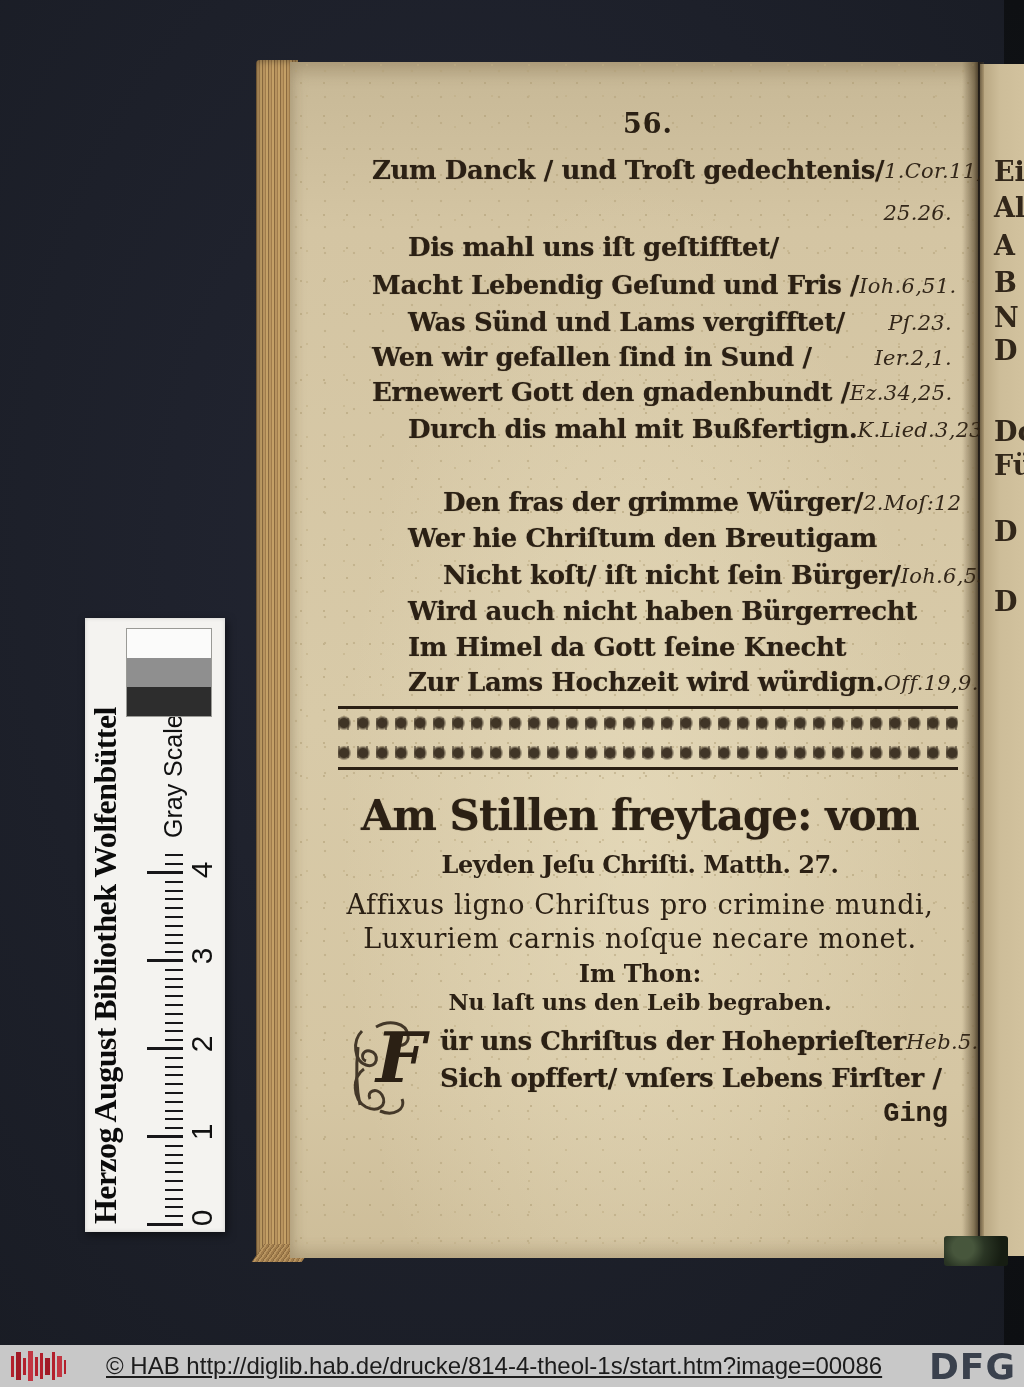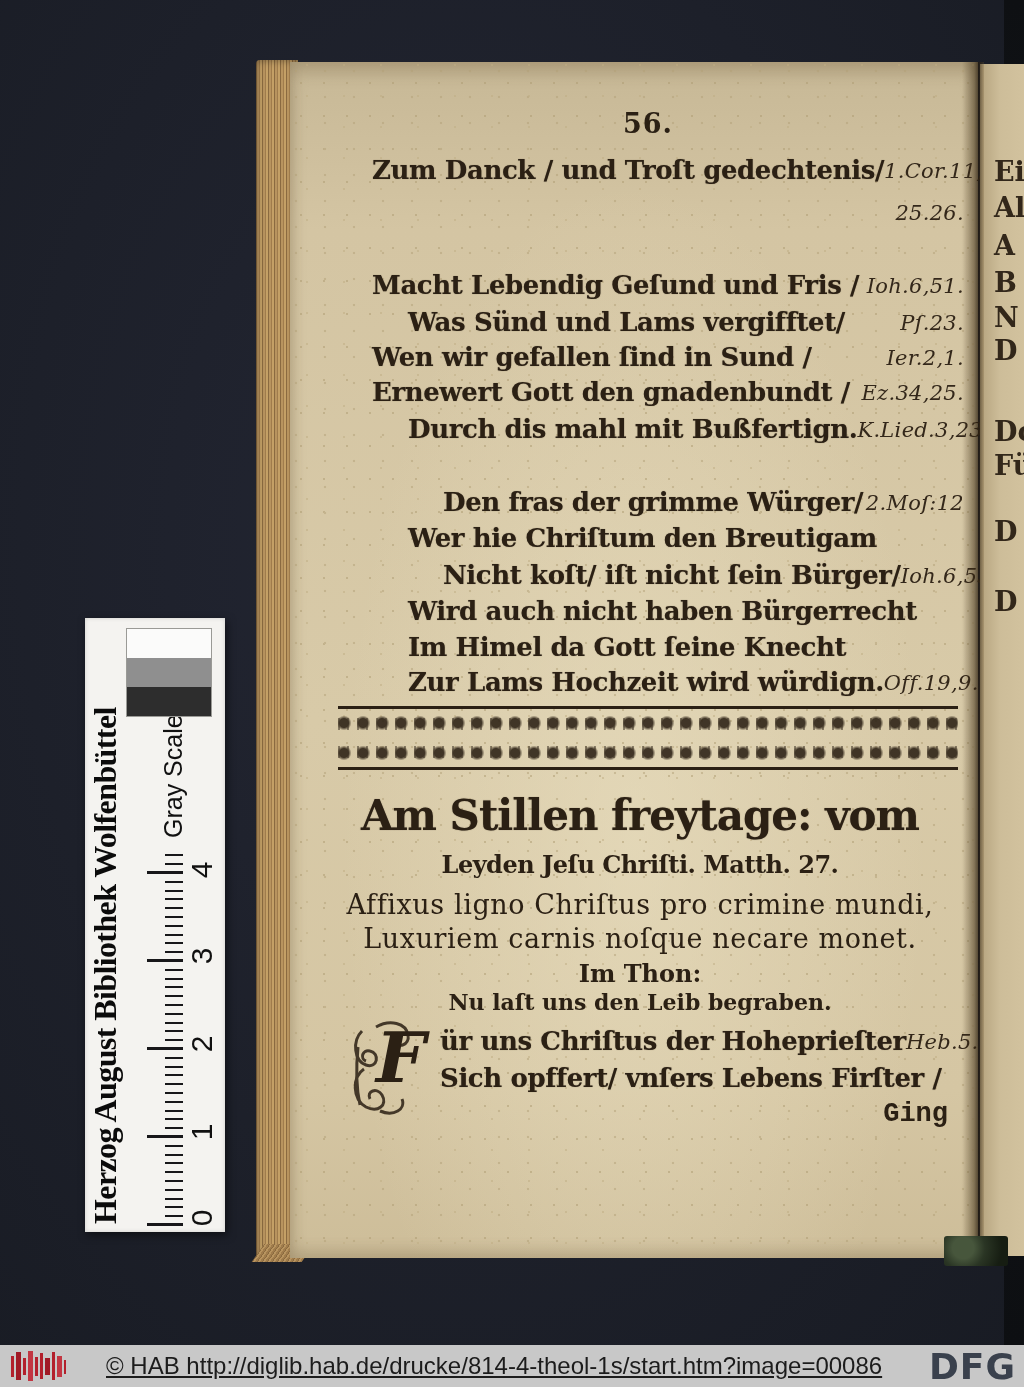--- a/index.html
+++ b/index.html
@@ -34,21 +34,21 @@
   .gutter{position:absolute;left:962px;top:62px;width:22px;height:1196px;z-index:4;
         background:linear-gradient(to right, rgba(60,44,20,0) 0%, rgba(60,44,20,.45) 55%, rgba(35,24,10,.65) 72%, rgba(120,95,55,.25) 100%);}
   .sliver{position:absolute;left:980px;top:64px;width:44px;height:1192px;z-index:3;overflow:hidden;
         background:linear-gradient(to right,#b5a37e,#cdbd99 45%,#d2c29e);}
   .sliver span{position:absolute;left:14px;font-weight:700;font-size:27px;color:#32271a;white-space:nowrap;}
   .green-corner{position:absolute;left:944px;top:1236px;width:64px;height:30px;z-index:5;border-radius:3px;
         background:radial-gradient(circle at 30% 40%, #47563c 0 22%, #2a3524 45%, #161d12 80%);}
   
   .pgnum{position:absolute;left:48px;width:620px;top:46px;text-align:center;
          font-size:27px;font-weight:700;letter-spacing:1px;}
-  .line{position:absolute;right:14px;height:36px;display:flex;align-items:flex-start;white-space:nowrap;}
+  .line{position:absolute;right:26px;height:36px;display:flex;align-items:flex-start;white-space:nowrap;}
   .i0{left:82px}.i1{left:118px}.i2{left:153px}
   .lt{font-weight:700;font-size:26px;letter-spacing:-0.4px;text-shadow:0 0 1px rgba(43,32,20,.45);}
   .lr{margin-left:auto;font-style:italic;font-size:21px;padding-top:4px;color:#33271a;letter-spacing:.3px;}
   
   .divider{position:absolute;left:48px;top:644px;width:620px;height:64px;
            border-top:3px solid #2b2014;border-bottom:3px solid #2b2014;padding:2px 0;box-sizing:border-box;}
   .orn-row{height:26px;opacity:.88;
            background-image:
              radial-gradient(circle at 6px 12px, #2b2014 4.5px, rgba(43,32,20,.5) 6px, transparent 7.5px),
              repeating-linear-gradient(90deg, rgba(43,32,20,.55) 0 2px, transparent 2px 9.5px);
@@ -113,20 +113,24 @@
     <div class="pgnum">56.</div>
 
     <div class="line i0" style="top:93px">
         <span class="lt">Zum Danck / und Troſt gedechtenis/</span>
         <span class="lr">1.Cor.11,</span>
       </div>
     <div class="line i0" style="top:135px">
         <span class="lt"></span>
         <span class="lr">25.26.</span>
       </div>
+    <div class="line i1" style="top:170px">
+        <span class="lt">Dis mahl uns iſt  geſtifftet/</span>
+        <span class="lr"></span>
+      </div>
     <div class="line i0" style="top:208px">
         <span class="lt">Macht Lebendig Geſund und Fris /</span>
         <span class="lr">Ioh.6,51.</span>
       </div>
     <div class="line i1" style="top:245px">
         <span class="lt">Was Sünd und Lams vergifftet/</span>
         <span class="lr">Pſ.23.</span>
       </div>
     <div class="line i0" style="top:280px">
         <span class="lt">Wen wir gefallen ſind in Sund /</span>

